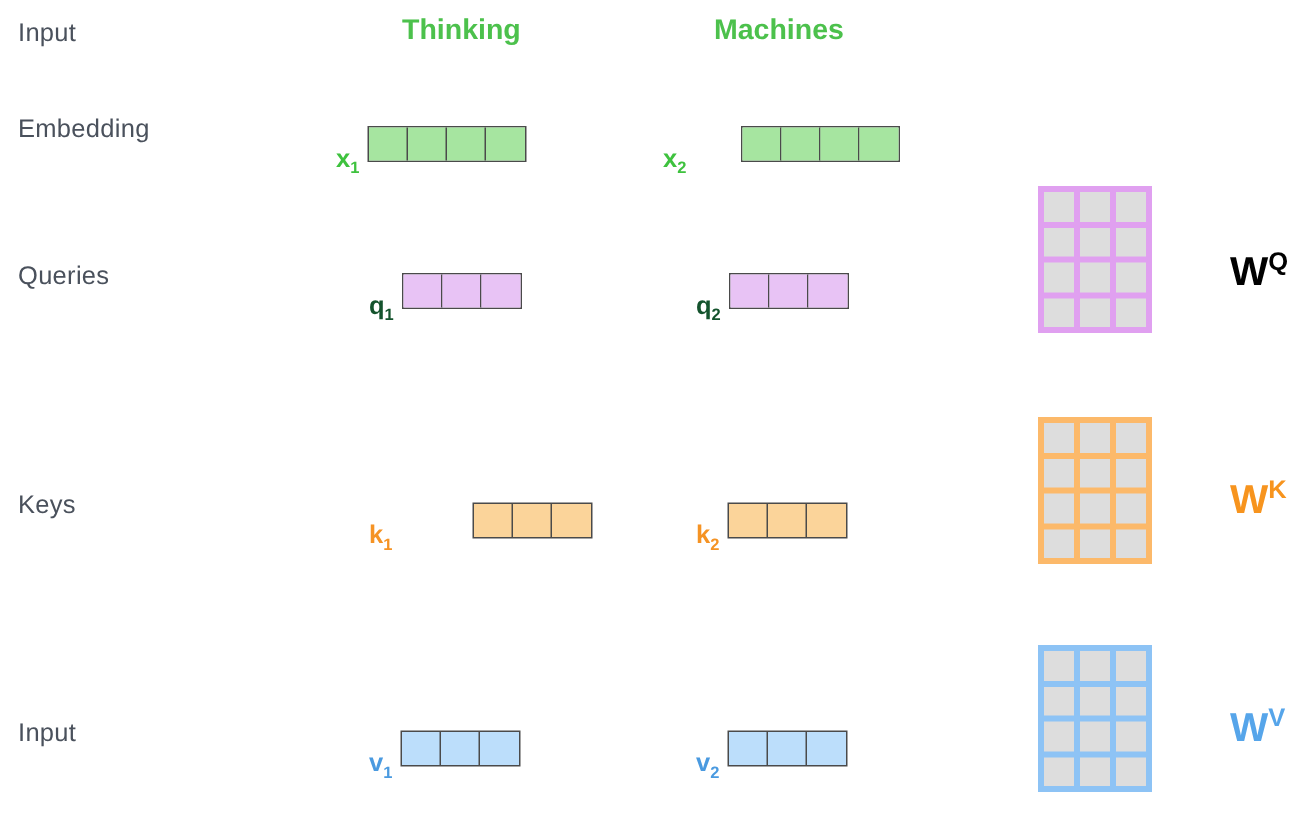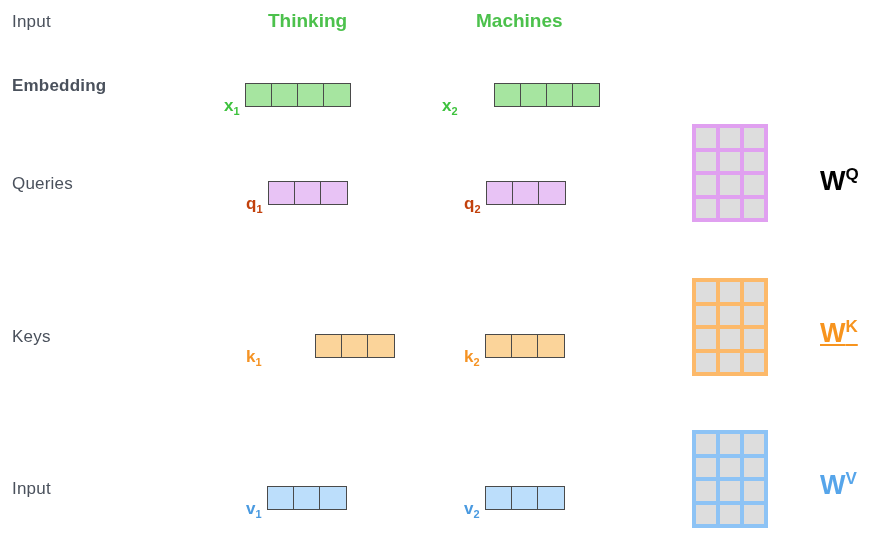--- a/index.html
+++ b/index.html
@@ -69,21 +69,21 @@
     box-sizing: border-box;
     border-right: 1.5px solid #4a4a4a;
   }
   .vec-boxes .cell:last-child {
     border-right: none;
   }
 
   
   .green   .vec-label { color: #3ec23e; }
   .green   .cell      { background: #a6e5a0; }
-  .purple  .vec-label { color: #c2410c; }
+  .purple  .vec-label { color: #14532d; }
   .purple  .cell      { background: #e8c3f5; }
   .orange  .vec-label { color: #f59324; }
   .orange  .cell      { background: #fbd49a; }
   .blue    .vec-label { color: #4a9ae0; }
   .blue    .cell      { background: #bcdefb; }
 
   
   .matrix {
     position: absolute;
     display: grid;
@@ -108,35 +108,35 @@
     font-size: 27px;
     font-weight: bold;
     line-height: 1;
     white-space: nowrap;
   }
   .w-label sup {
     font-size: 17px;
     font-weight: bold;
   }
   .w-purple { color: #000000; }
-  .w-orange { color: #f7941e; text-decoration: underline; }
+  .w-orange { color: #f7941e; }
   .w-blue   { color: #56a5ea; }
 </style>
 </head>
 <body>
 
 <div class="canvas">
 
   <div class="row-label" style="top:12px;">Input</div>
 
   <div class="col-header" style="left:268px; top:10px;">Thinking</div>
 
   <div class="col-header" style="left:476px; top:10px;">Machines</div>
 
-  <div class="row-label" style="top:76px;font-weight:bold;">Embedding</div>
+  <div class="row-label" style="top:76px;">Embedding</div>
 
   <div class="vec green" style="left:224px; top:73px;">
     <span class="vec-label"><span>x</span><sub>1</sub></span>
     <span class="vec-boxes">
       <span class="cell"></span>
       <span class="cell"></span>
       <span class="cell"></span>
       <span class="cell"></span>
     </span>
   </div>

